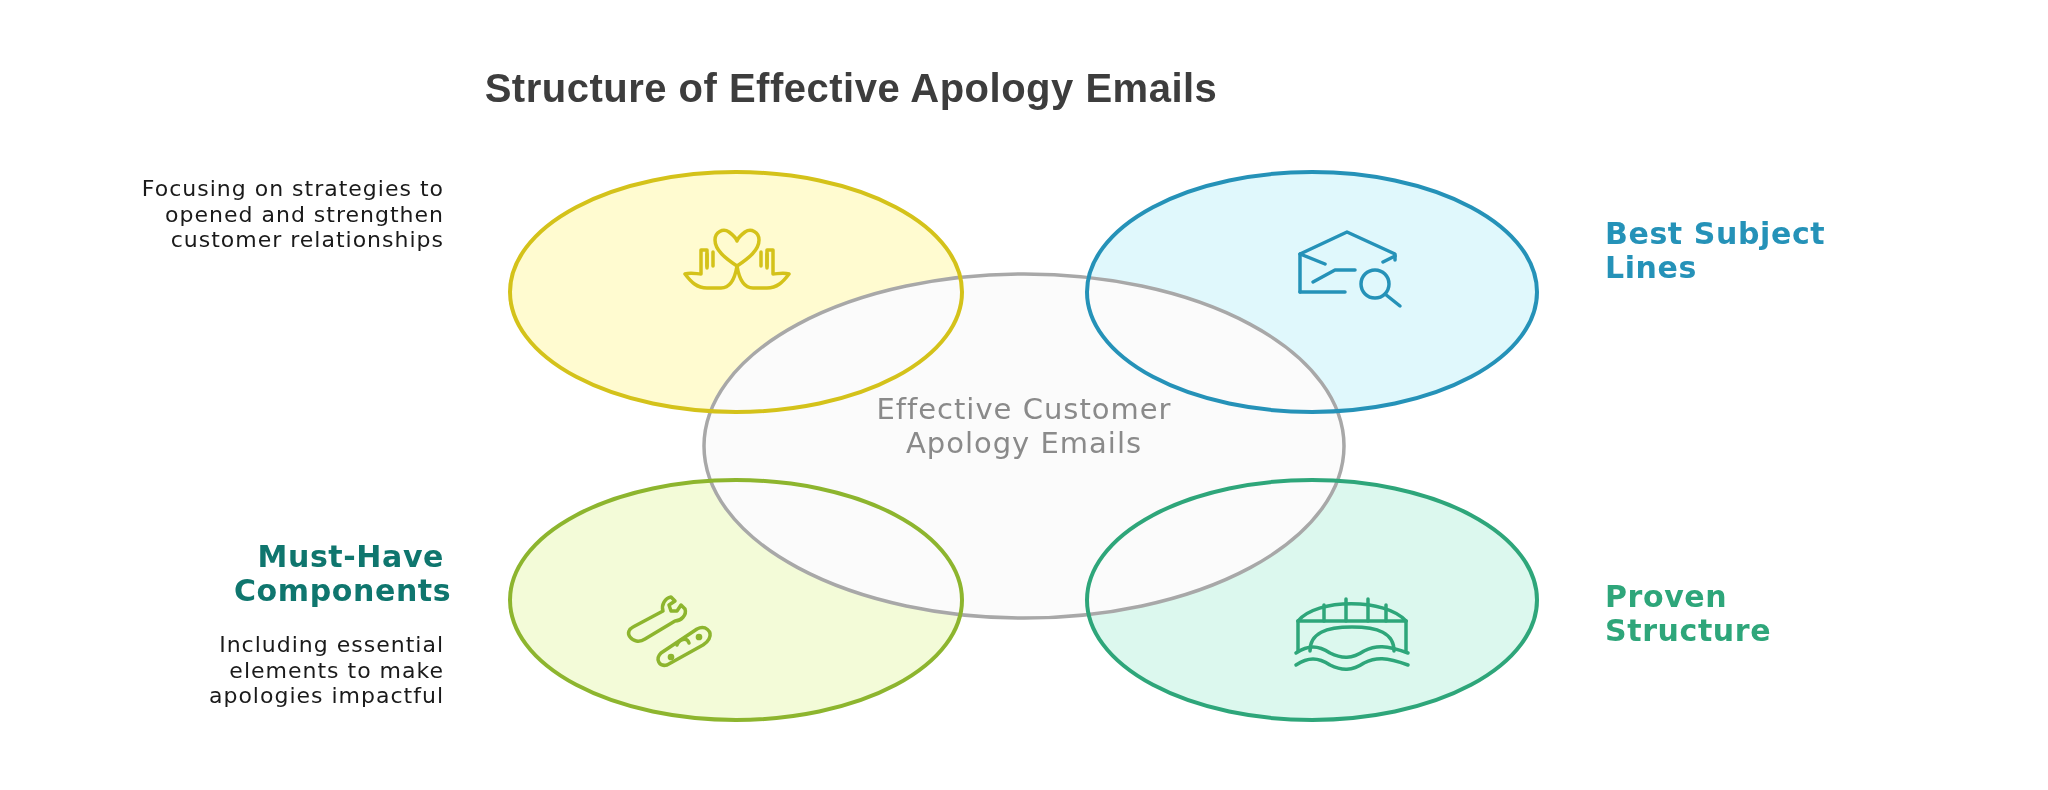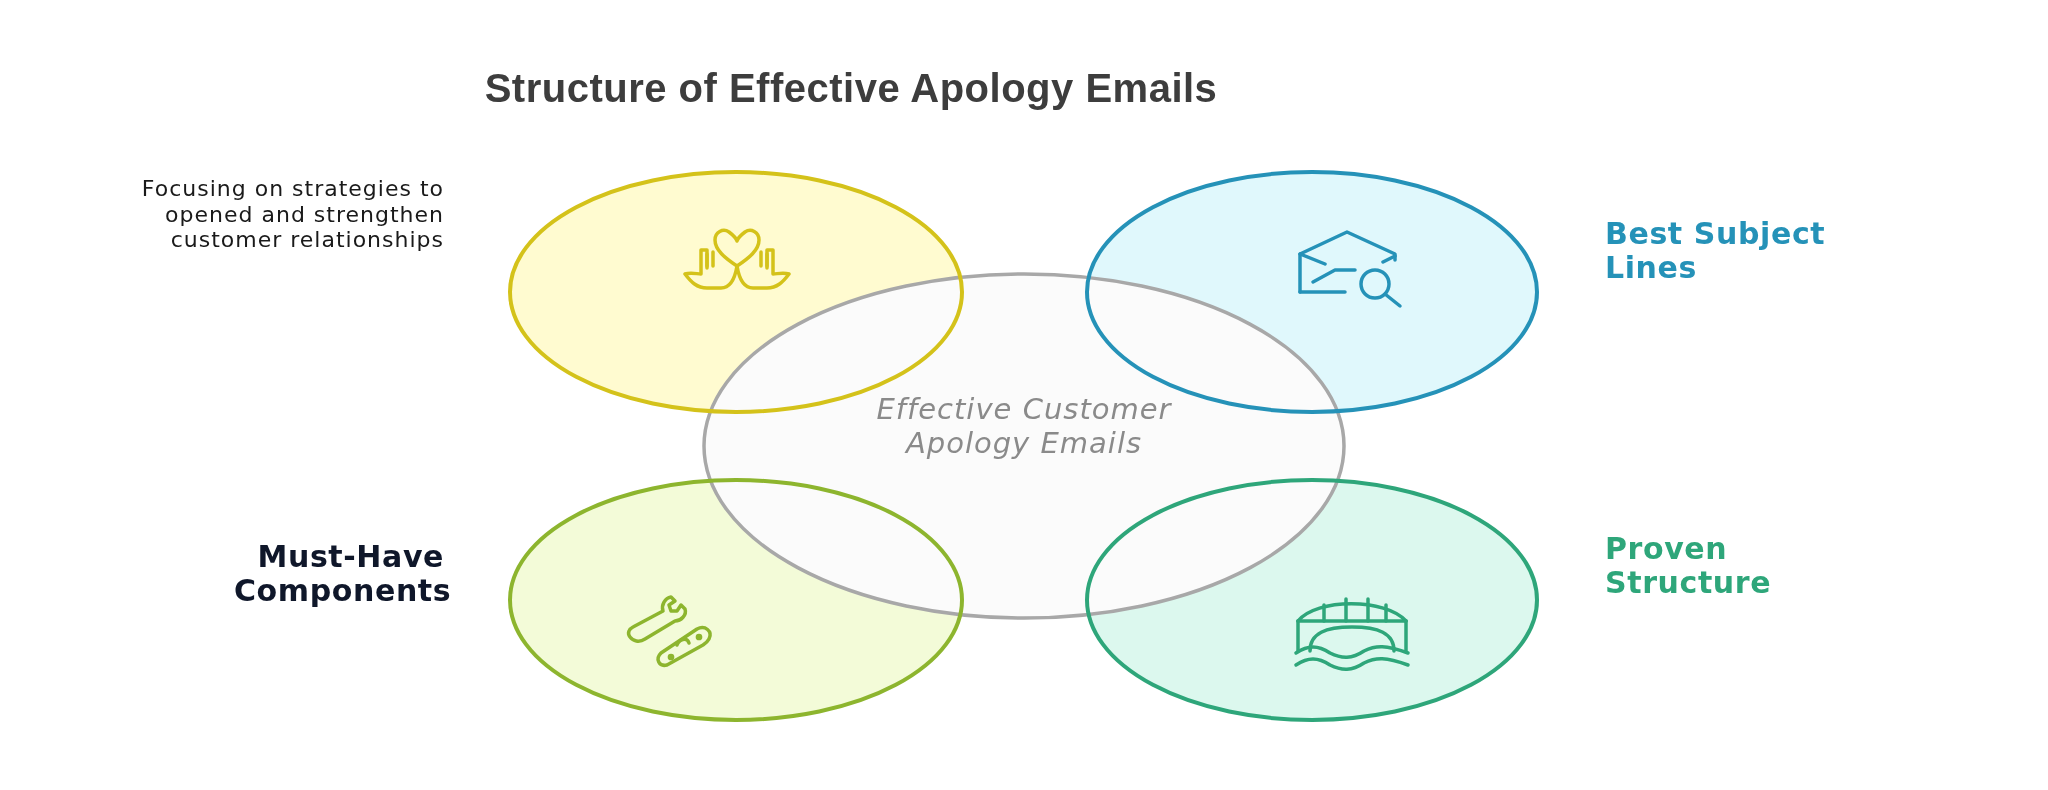--- a/index.html
+++ b/index.html
@@ -56,21 +56,20 @@
       position: absolute;
       left: 824px;
       top: 392px;
       width: 400px;
       text-align: center;
       font-family: "DejaVu Sans", sans-serif;
       font-size: 29px;
       line-height: 34px;
       color: #8a8a8a;
       letter-spacing: 1px;
-      font-style: italic;
     }
   </style>
 </head>
 <body>
 
 <div class="title">Structure of Effective Apology Emails</div>
 
 <svg class="diagram" width="2048" height="790" viewBox="0 0 2048 790">
 
   <ellipse cx="736" cy="292" rx="226" ry="120" fill="#fffbd0" stroke="none"></ellipse>
@@ -128,18 +127,19 @@
 
 <div class="block left" style="left:44px; top:152px;">
   <div class="desc" style="padding-left:36px;">Focusing on strategies to opened and strengthen customer relationships</div>
 </div>
 
 <div class="block right" style="left:1605px; top:183px;margin-top:34px;">
   <div class="heading" style="color:#2592b8; padding-right:150px;">Best Subject Lines</div>
 </div>
 
 <div class="block left" style="left:44px; top:540px;">
-  <div class="heading" style="color:#0f172a; padding-left:190px;">Must-Have Components</div>
+  <div class="heading" style="color:#0f766e; padding-left:190px;">Must-Have Components</div>
+  <div class="desc" style="padding-left:100px;">Including essential elements to make apologies impactful</div>
 </div>
 
 <div class="block right" style="left:1605px; top:532px;">
-  <div class="heading" style="color:#2ea67a; padding-right:200px;">Proven Structure</div>
+  <div class="heading" style="color:#2ea67a; padding-right:200px;margin-top:48px;">Proven Structure</div>
 </div>
 
 </body></html>

